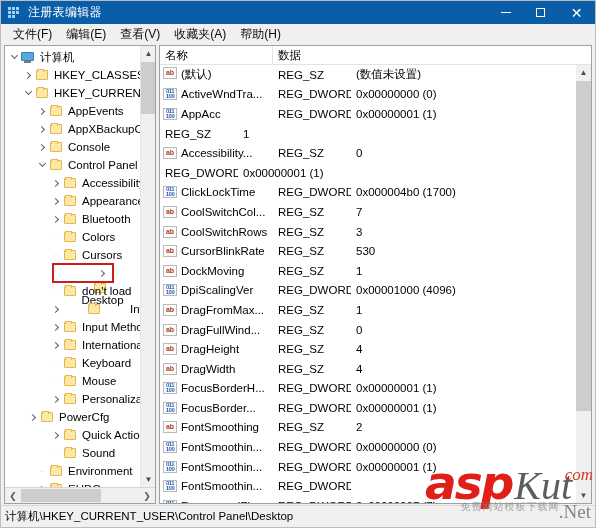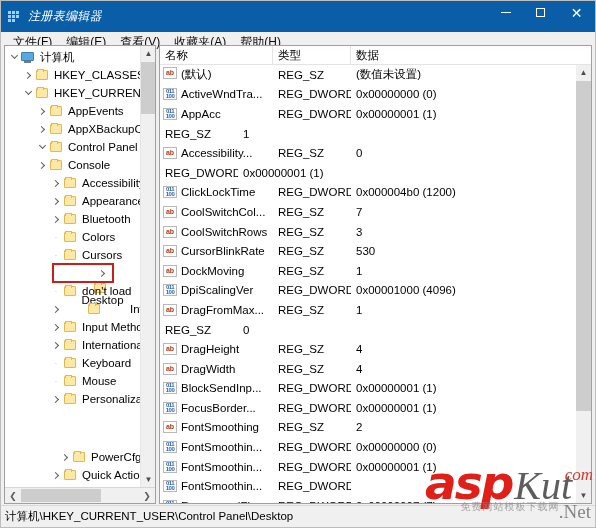--- a/index.html
+++ b/index.html
@@ -14,26 +14,25 @@
   #app {
     position: relative;
     width: 596px; height: 528px;
     background: #f0f0f0;
     border: 1px solid #bdbdbd;
     overflow: hidden;
   }
 
   
   .titlebar {
-    height: 31px;
+    height: 23px;
     background: #0a5ea8;
     display: flex;
     align-items: center;
     position: relative;
-    font-style: italic;
   }
   .title-icon {
     width: 14px; height: 14px;
     margin-left: 7px; margin-right: 6px;
     position: relative;
     flex: 0 0 auto;
   }
   .title-icon .sq {
     position: absolute;
     width: 3px; height: 3px;
@@ -472,36 +471,36 @@
               <span class="twist">
                 <i class="chev closed"></i>
               </span>
               <span class="ficon">
                 <i class="folder"></i>
               </span>
               <span class="tlabel">AppXBackupConter</span>
             </div>
             <div class="tnode" style="padding-left: 30px;">
               <span class="twist">
+                <i class="chev closed"></i>
+              </span>
+              <span class="ficon">
+                <i class="folder"></i>
+              </span>
+              <span class="tlabel">Console</span>
+            </div>
+            <div class="tnode" style="padding-left: 30px;">
+              <span class="twist">
                 <i class="chev open"></i>
               </span>
               <span class="ficon">
                 <i class="folder"></i>
               </span>
               <span class="tlabel">Control Panel</span>
             </div>
-            <div class="tnode" style="padding-left: 30px;">
-              <span class="twist">
-                <i class="chev closed"></i>
-              </span>
-              <span class="ficon">
-                <i class="folder"></i>
-              </span>
-              <span class="tlabel">Console</span>
-            </div>
             <div class="tnode" style="padding-left: 44px;">
               <span class="twist">
                 <i class="chev closed"></i>
               </span>
               <span class="ficon">
                 <i class="folder"></i>
               </span>
               <span class="tlabel">Accessibility</span>
             </div>
             <div class="tnode" style="padding-left: 44px;">
@@ -595,21 +594,21 @@
             </div>
             <div class="tnode" style="padding-left: 44px;">
               <span class="twist">
                 <i class="chev closed"></i>
               </span>
               <span class="ficon">
                 <i class="folder"></i>
               </span>
               <span class="tlabel">Personalization</span>
             </div>
-            <div class="tnode" style="padding-left: 53px; margin-top: 40px;">
+            <div class="tnode" style="padding-left: 21px;">
               <span class="twist">
                 <i class="chev closed"></i>
               </span>
               <span class="ficon">
                 <i class="folder"></i>
               </span>
               <span class="tlabel">PowerCfg</span>
             </div>
             <div class="tnode" style="padding-left: 44px;">
               <span class="twist">
@@ -657,21 +656,20 @@
         <div class="hs-track">
           <div class="hs-thumb"></div>
         </div>
         <div class="hs-arrow">❯</div>
       </div>
     </div>
 
     <div class="listpane">
       <div class="lheader">
         <div class="col-name">名称</div>
-        <div class="col-type">类型</div>
         <div class="col-data">数据</div>
       </div>
 
       <div class="lrows" id="list-rows">
           <div class="lrow">
             <div class="c-name">
               <span class="vicon ab">ab</span>
               <span>(默认)</span>
             </div>
             <div class="c-type">REG_SZ</div>
@@ -717,21 +715,21 @@
           </div>
           <div class="lrow">
             <div class="c-name">
               <span class="vicon dw">
                 <span>011</span>
                 <span>100</span>
               </span>
               <span>ClickLockTime</span>
             </div>
             <div class="c-type">REG_DWORD</div>
-            <div class="c-data">0x000004b0 (1200)</div>
+            <div class="c-data">0x000004b0 (1700)</div>
           </div>
           <div class="lrow">
             <div class="c-name">
               <span class="vicon ab">ab</span>
               <span>CoolSwitchCol...</span>
             </div>
             <div class="c-type">REG_SZ</div>
             <div class="c-data">7</div>
           </div>
           <div class="lrow">
@@ -771,20 +769,24 @@
           </div>
           <div class="lrow">
             <div class="c-name">
               <span class="vicon ab">ab</span>
               <span>DragFromMax...</span>
             </div>
             <div class="c-type">REG_SZ</div>
             <div class="c-data">1</div>
           </div>
           <div class="lrow">
+            <div class="c-name">
+              <span class="vicon ab">ab</span>
+              <span>DragFullWind...</span>
+            </div>
             <div class="c-type">REG_SZ</div>
             <div class="c-data">0</div>
           </div>
           <div class="lrow">
             <div class="c-name">
               <span class="vicon ab">ab</span>
               <span>DragHeight</span>
             </div>
             <div class="c-type">REG_SZ</div>
             <div class="c-data">4</div>
@@ -796,21 +798,21 @@
             </div>
             <div class="c-type">REG_SZ</div>
             <div class="c-data">4</div>
           </div>
           <div class="lrow">
             <div class="c-name">
               <span class="vicon dw">
                 <span>011</span>
                 <span>100</span>
               </span>
-              <span>BlockSendInp...</span>
+              <span>FocusBorderH...</span>
             </div>
             <div class="c-type">REG_DWORD</div>
             <div class="c-data">0x00000001 (1)</div>
           </div>
           <div class="lrow">
             <div class="c-name">
               <span class="vicon dw">
                 <span>011</span>
                 <span>100</span>
               </span>

